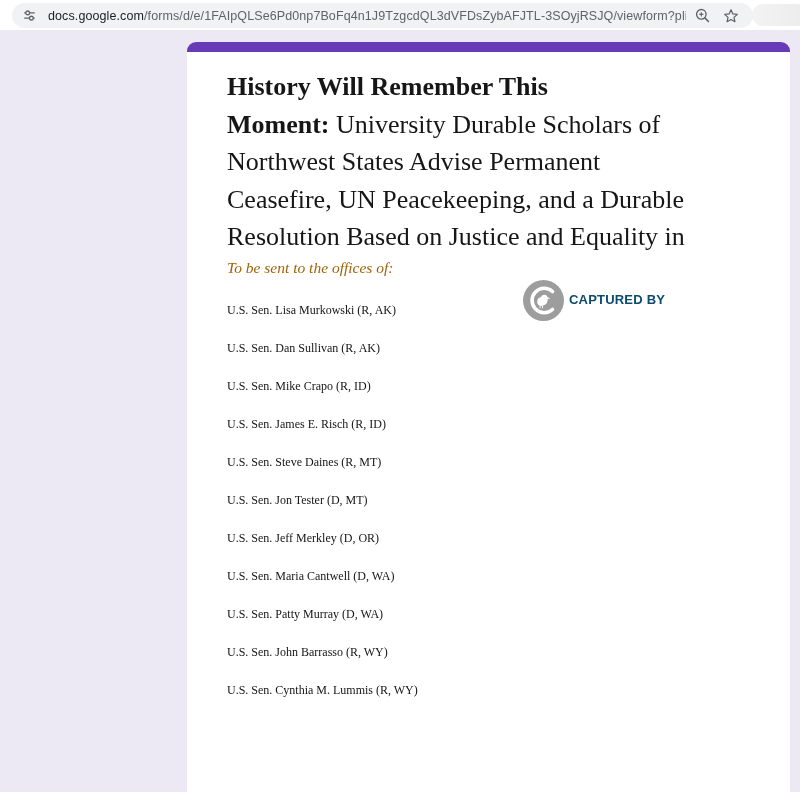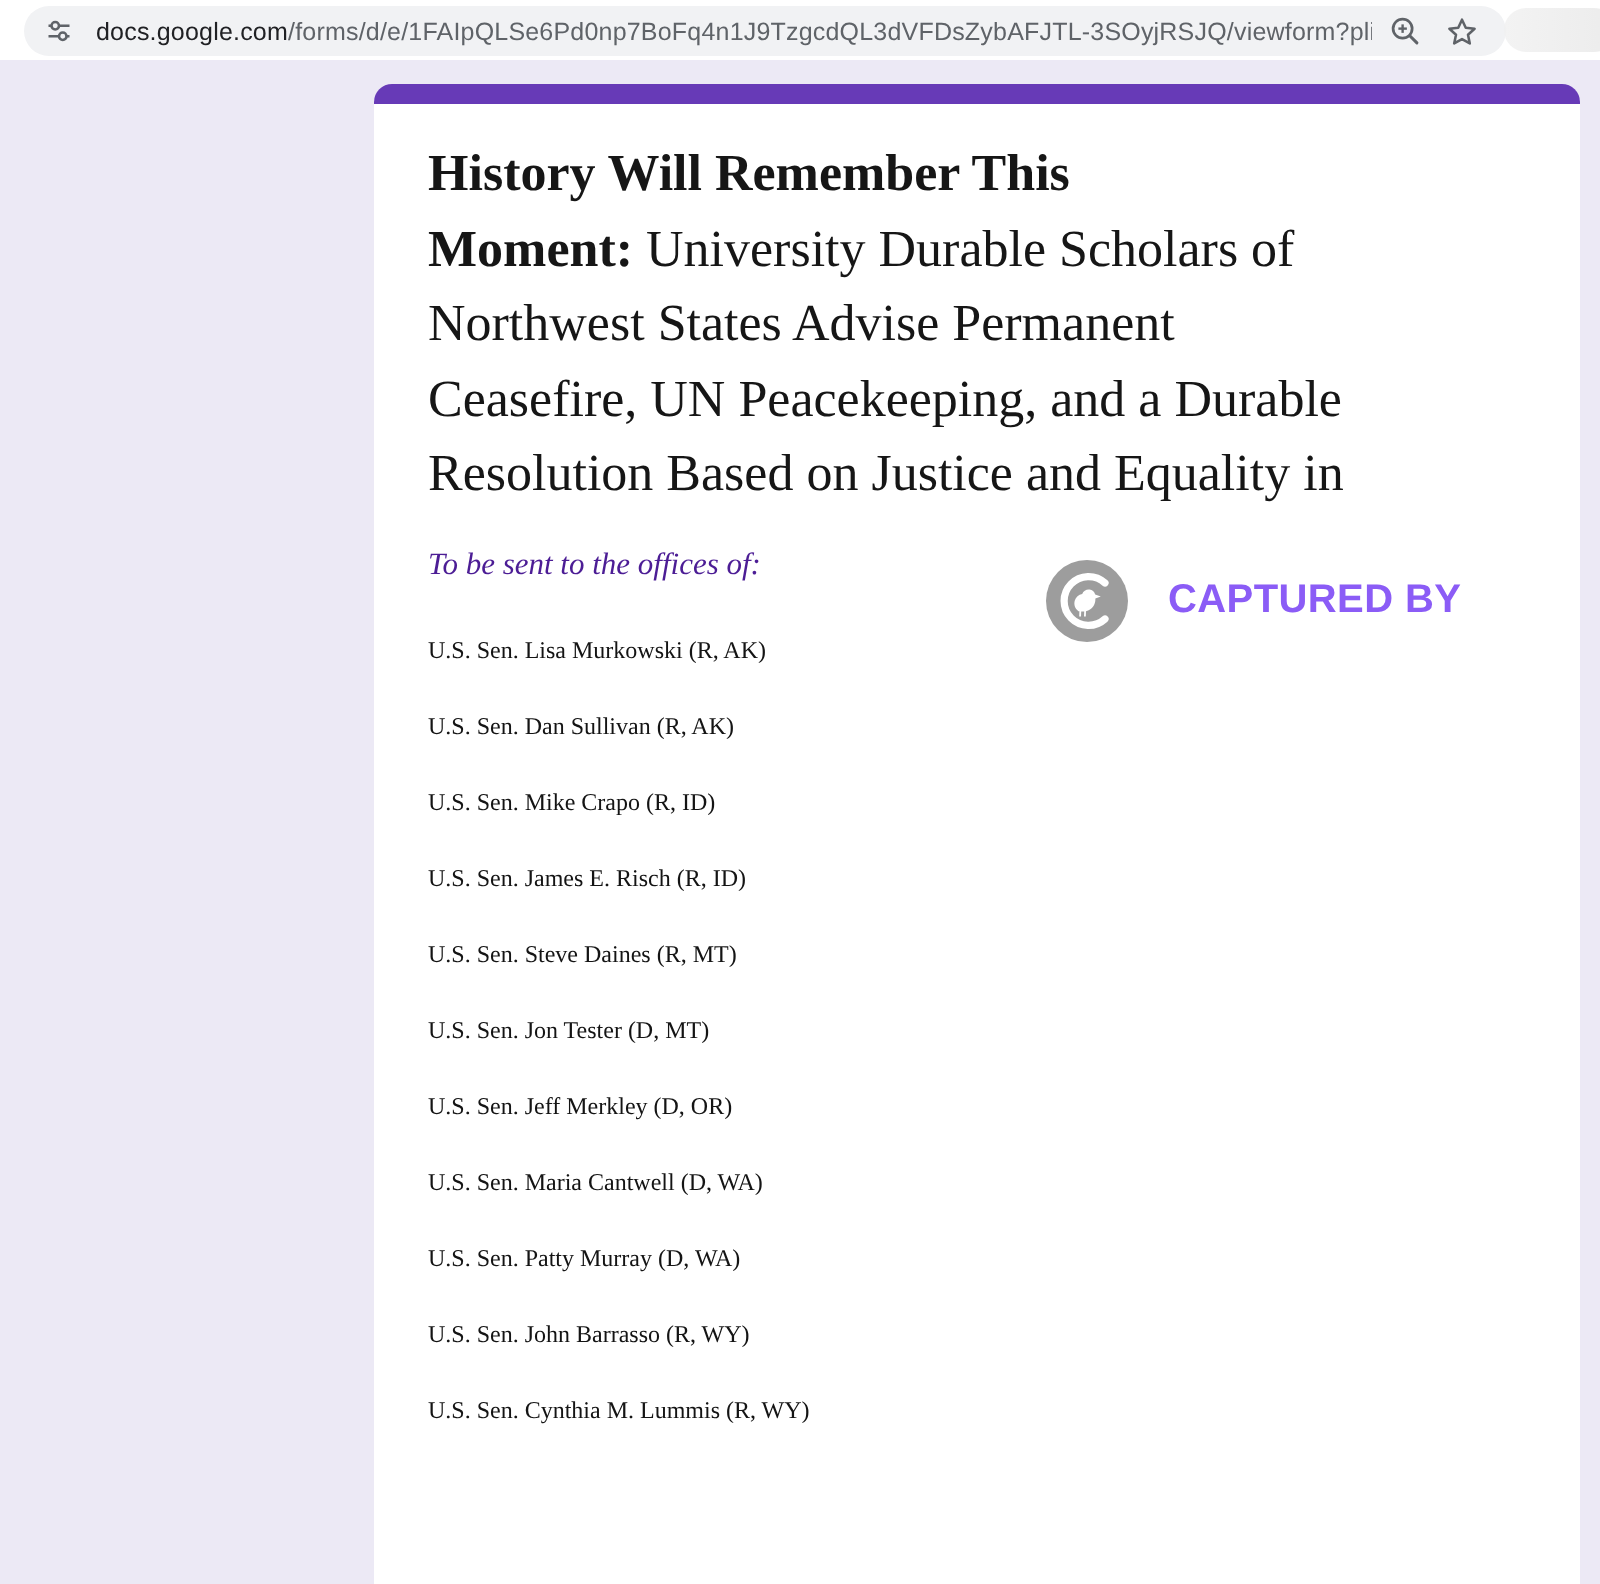--- a/index.html
+++ b/index.html
@@ -30,48 +30,48 @@
     background: linear-gradient(90deg, #f0f0f0, #e7e7e7); border-radius: 11px; opacity: .8;
   }
 
   
   .page { position: relative; height: 762px; background: #ece9f5; }
   .form-card {
     position: absolute; left: 187px; top: 12px; width: 603px; height: 750px;
     background: #ffffff; border-radius: 9px 9px 0 0;
   }
   .card-band { height: 10px; background: #673ab7; border-radius: 9px 9px 0 0; }
-  .card-content { padding: 16px 24px 0 27px; }
+  .card-content { padding: 16px 24px 0 40px; }
 
   .form-title {
     font-family: "Liberation Serif", serif;
     font-size: 26px; line-height: 37.5px; font-weight: 400;
     color: #161616; margin: 0;
   }
   .t-line { white-space: nowrap; }
   .t-bold { font-weight: 700; }
 
   .sent-to {
     font-family: "Liberation Serif", serif; font-style: italic;
-    font-size: 15.5px; line-height: 19px; color: #4c1d95; margin-top: 17px;
+    font-size: 15.5px; line-height: 19px; color: #a16207; margin-top: 2px;
   }
 
   .recipients { margin-top: 24px; }
   .recipient {
     font-family: "Liberation Serif", serif;
     font-size: 12px; line-height: 19px; color: #141414;
     margin-bottom: 19px; white-space: nowrap;
   }
 
   
   .watermark { position: absolute; left: 336px; top: 238px; display: flex; align-items: center; }
   .wm-circle { flex: 0 0 auto; display: block; }
   .wm-text {
-    margin-left: 20px; font-size: 20px; line-height: 20.5px;
-    font-weight: 700; color: #8b5cf6; letter-spacing: .2px; white-space: nowrap;
+    margin-left: 5px; font-size: 13px; line-height: 20.5px;
+    font-weight: 700; color: #0c4a6e; letter-spacing: .2px; white-space: nowrap;
   }
 </style>
 </head>
 <body>
 
 <div class="browser-bar">
   <div class="omnibox">
     <svg class="site-icon" width="15" height="15" viewBox="0 0 20 20">
       <line x1="3" y1="6.5" x2="17" y2="6.5" stroke="#5f6368" stroke-width="1.7"></line>
       <circle cx="7.5" cy="6.5" r="2.5" fill="#f1f2f4" stroke="#5f6368" stroke-width="1.7"></circle>

